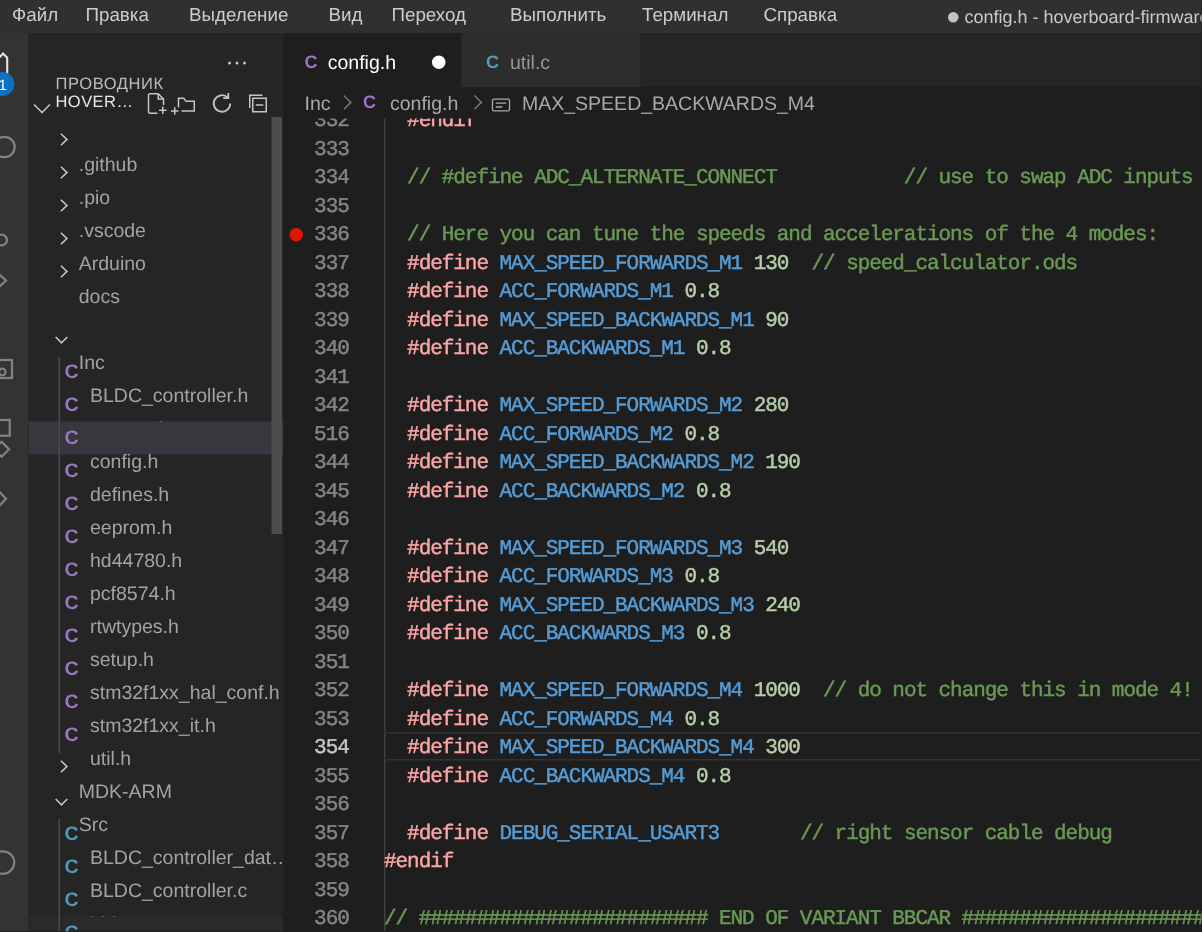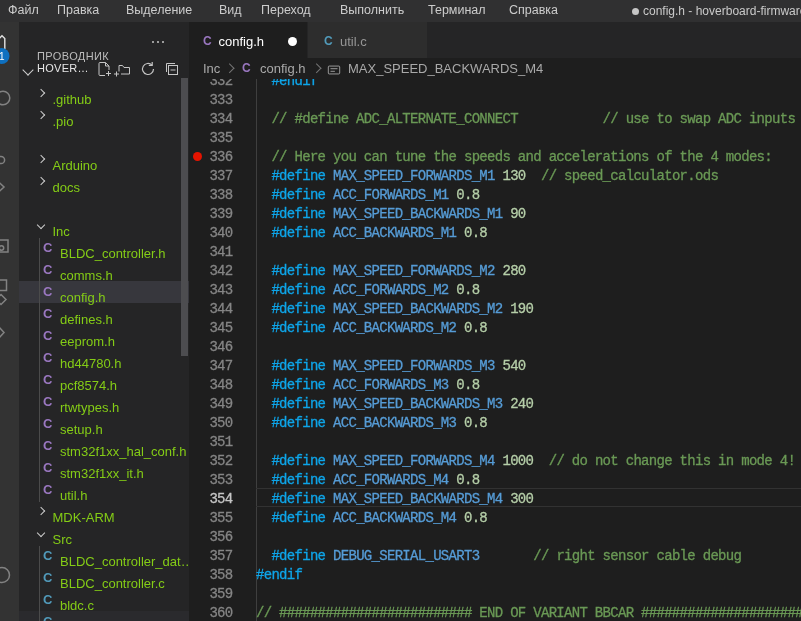--- a/index.html
+++ b/index.html
@@ -14,21 +14,21 @@
   #sidebar{position:absolute;left:19px;top:22px;width:170px;height:599px;background:#252526;overflow:hidden}
   #sbtitle{position:absolute;left:18px;top:28px;font-size:11px;color:#bcbcbc;letter-spacing:.4px}
   #sbdots{position:absolute;left:133px;top:19px;width:2px;height:2px;background:#c5c5c5;box-shadow:5px 0 #c5c5c5,10px 0 #c5c5c5;border-radius:50%}
   #secrow{position:absolute;left:0;top:36px;width:170px;height:22px}
   #sechev{position:absolute;left:5px;top:8px;width:7px;height:7px;border-left:1.2px solid #ccc;border-bottom:1.2px solid #ccc;transform:rotate(-45deg)}
   #sectitle{position:absolute;left:18px;top:4px;font-size:11px;font-weight:normal;color:#e7e7e7;letter-spacing:.3px}
   .hicon{position:absolute;top:3px}
   .trow{position:absolute;left:0;width:170px;height:22px}
   .trow.sel{background:#37373d}
   .trow.hov{background:#2a2a2d}
-  .tlabel{position:absolute;top:9px;font-size:13px;color:#84cc16;white-space:pre}
+  .tlabel{position:absolute;top:19px;font-size:13px;color:#a3a3a3;white-space:pre}
   .cicon{position:absolute;top:3px;font-size:13px;font-weight:bold;font-family:"Liberation Sans",sans-serif}
   .tw{position:absolute;width:5px;height:5px;border-right:1.1px solid #cccccc;border-bottom:1.1px solid #cccccc}
   .tw.right{left:18.5px;top:7px;transform:rotate(-45deg)}
   .tw.down{left:18.5px;top:7px;transform:rotate(45deg)}
   .guide{position:absolute;left:19.5px;width:1px;background:#4b4b4b}
   #sbscroll{position:absolute;left:162px;top:56px;width:7px;height:278px;background:#4d4d50}
   
   #tabstrip{position:absolute;left:189px;top:22px;width:612px;height:36px;background:#252526}
   #tab1{position:absolute;left:0;top:0;width:118px;height:36px;background:#1e1e1e}
   #tab2{position:absolute;left:119px;top:0;width:119px;height:36px;background:#2d2d2d}
@@ -36,21 +36,21 @@
   .tabname{position:absolute;top:11.5px;font-size:13px;white-space:pre}
   #tabdot{position:absolute;left:99px;top:15px;width:9px;height:9px;border-radius:50%;background:#ffffff}
   #crumbs{position:absolute;left:189px;top:58px;width:612px;height:21px;background:#1e1e1e}
   .crumb{position:absolute;top:2.5px;font-size:13px;color:#a9a9a9;white-space:pre}
   .csep{position:absolute;top:7px;width:5.5px;height:5.5px;border-right:1.2px solid #767676;border-bottom:1.2px solid #767676;transform:rotate(-45deg)}
   
   .mono,.crow,.lnum{font-family:"Liberation Mono",monospace;font-size:14px;letter-spacing:-0.7px;-webkit-text-stroke:0.3px currentColor}
   .crow{position:absolute;left:256px;height:19px;line-height:19px;padding-top:2.5px;color:#d4d4d4;white-space:pre}
   .lnum{position:absolute;left:189px;width:43.5px;height:19px;line-height:19px;padding-top:2.5px;color:#858585;text-align:right}
   .lnum.anum{color:#c6c6c6}
-  .pp{color:#0ea5e9}.mac{color:#569CD6}.num{color:#B5CEA8}.com{color:#6A9955}
+  .pp{color:#fca5a5}.mac{color:#569CD6}.num{color:#B5CEA8}.com{color:#6A9955}
   #codewrap{position:absolute;left:189px;top:0;width:612px;height:621px;overflow:hidden}
 </style></head>
 <body>
   <div id="titlebar">
     <span class="menu" style="left:8px">Файл</span>
     <span class="menu" style="left:57px">Правка</span>
     <span class="menu" style="left:126px">Выделение</span>
     <span class="menu" style="left:219px">Вид</span>
     <span class="menu" style="left:261px">Переход</span>
     <span class="menu" style="left:340px">Выполнить</span>
@@ -108,20 +108,24 @@
         </svg></span>
     </div>
     <div class="trow" style="top:61px">
       <span class="tw right"></span>
       <span class="tlabel" style="left:33.5px">.github</span>
     </div>
     <div class="trow" style="top:83px">
       <span class="tw right"></span>
       <span class="tlabel" style="left:33.5px">.pio</span>
     </div>
+    <div class="trow" style="top:105px">
+      <span class="tw right"></span>
+      <span class="tlabel" style="left:33.5px">.vscode</span>
+    </div>
     <div class="trow" style="top:127px">
       <span class="tw right"></span>
       <span class="tlabel" style="left:33.5px">Arduino</span>
     </div>
     <div class="trow" style="top:149px">
       <span class="tw right"></span>
       <span class="tlabel" style="left:33.5px">docs</span>
     </div>
     <div class="trow" style="top:193px">
       <span class="tw down"></span>
@@ -213,21 +217,21 @@
   <div class="lnum" style="top:88px">333</div>
   <div class="lnum" style="top:107px">334</div>
   <div class="lnum" style="top:126px">335</div>
   <div class="lnum" style="top:145px">336</div>
   <div class="lnum" style="top:164px">337</div>
   <div class="lnum" style="top:183px">338</div>
   <div class="lnum" style="top:202px">339</div>
   <div class="lnum" style="top:221px">340</div>
   <div class="lnum" style="top:240px">341</div>
   <div class="lnum" style="top:259px">342</div>
-  <div class="lnum" style="top:278px">343</div>
+  <div class="lnum" style="top:278px">516</div>
   <div class="lnum" style="top:297px">344</div>
   <div class="lnum" style="top:316px">345</div>
   <div class="lnum" style="top:335px">346</div>
   <div class="lnum" style="top:354px">347</div>
   <div class="lnum" style="top:373px">348</div>
   <div class="lnum" style="top:392px">349</div>
   <div class="lnum" style="top:411px">350</div>
   <div class="lnum" style="top:430px">351</div>
   <div class="lnum" style="top:449px">352</div>
   <div class="lnum" style="top:468px">353</div>

